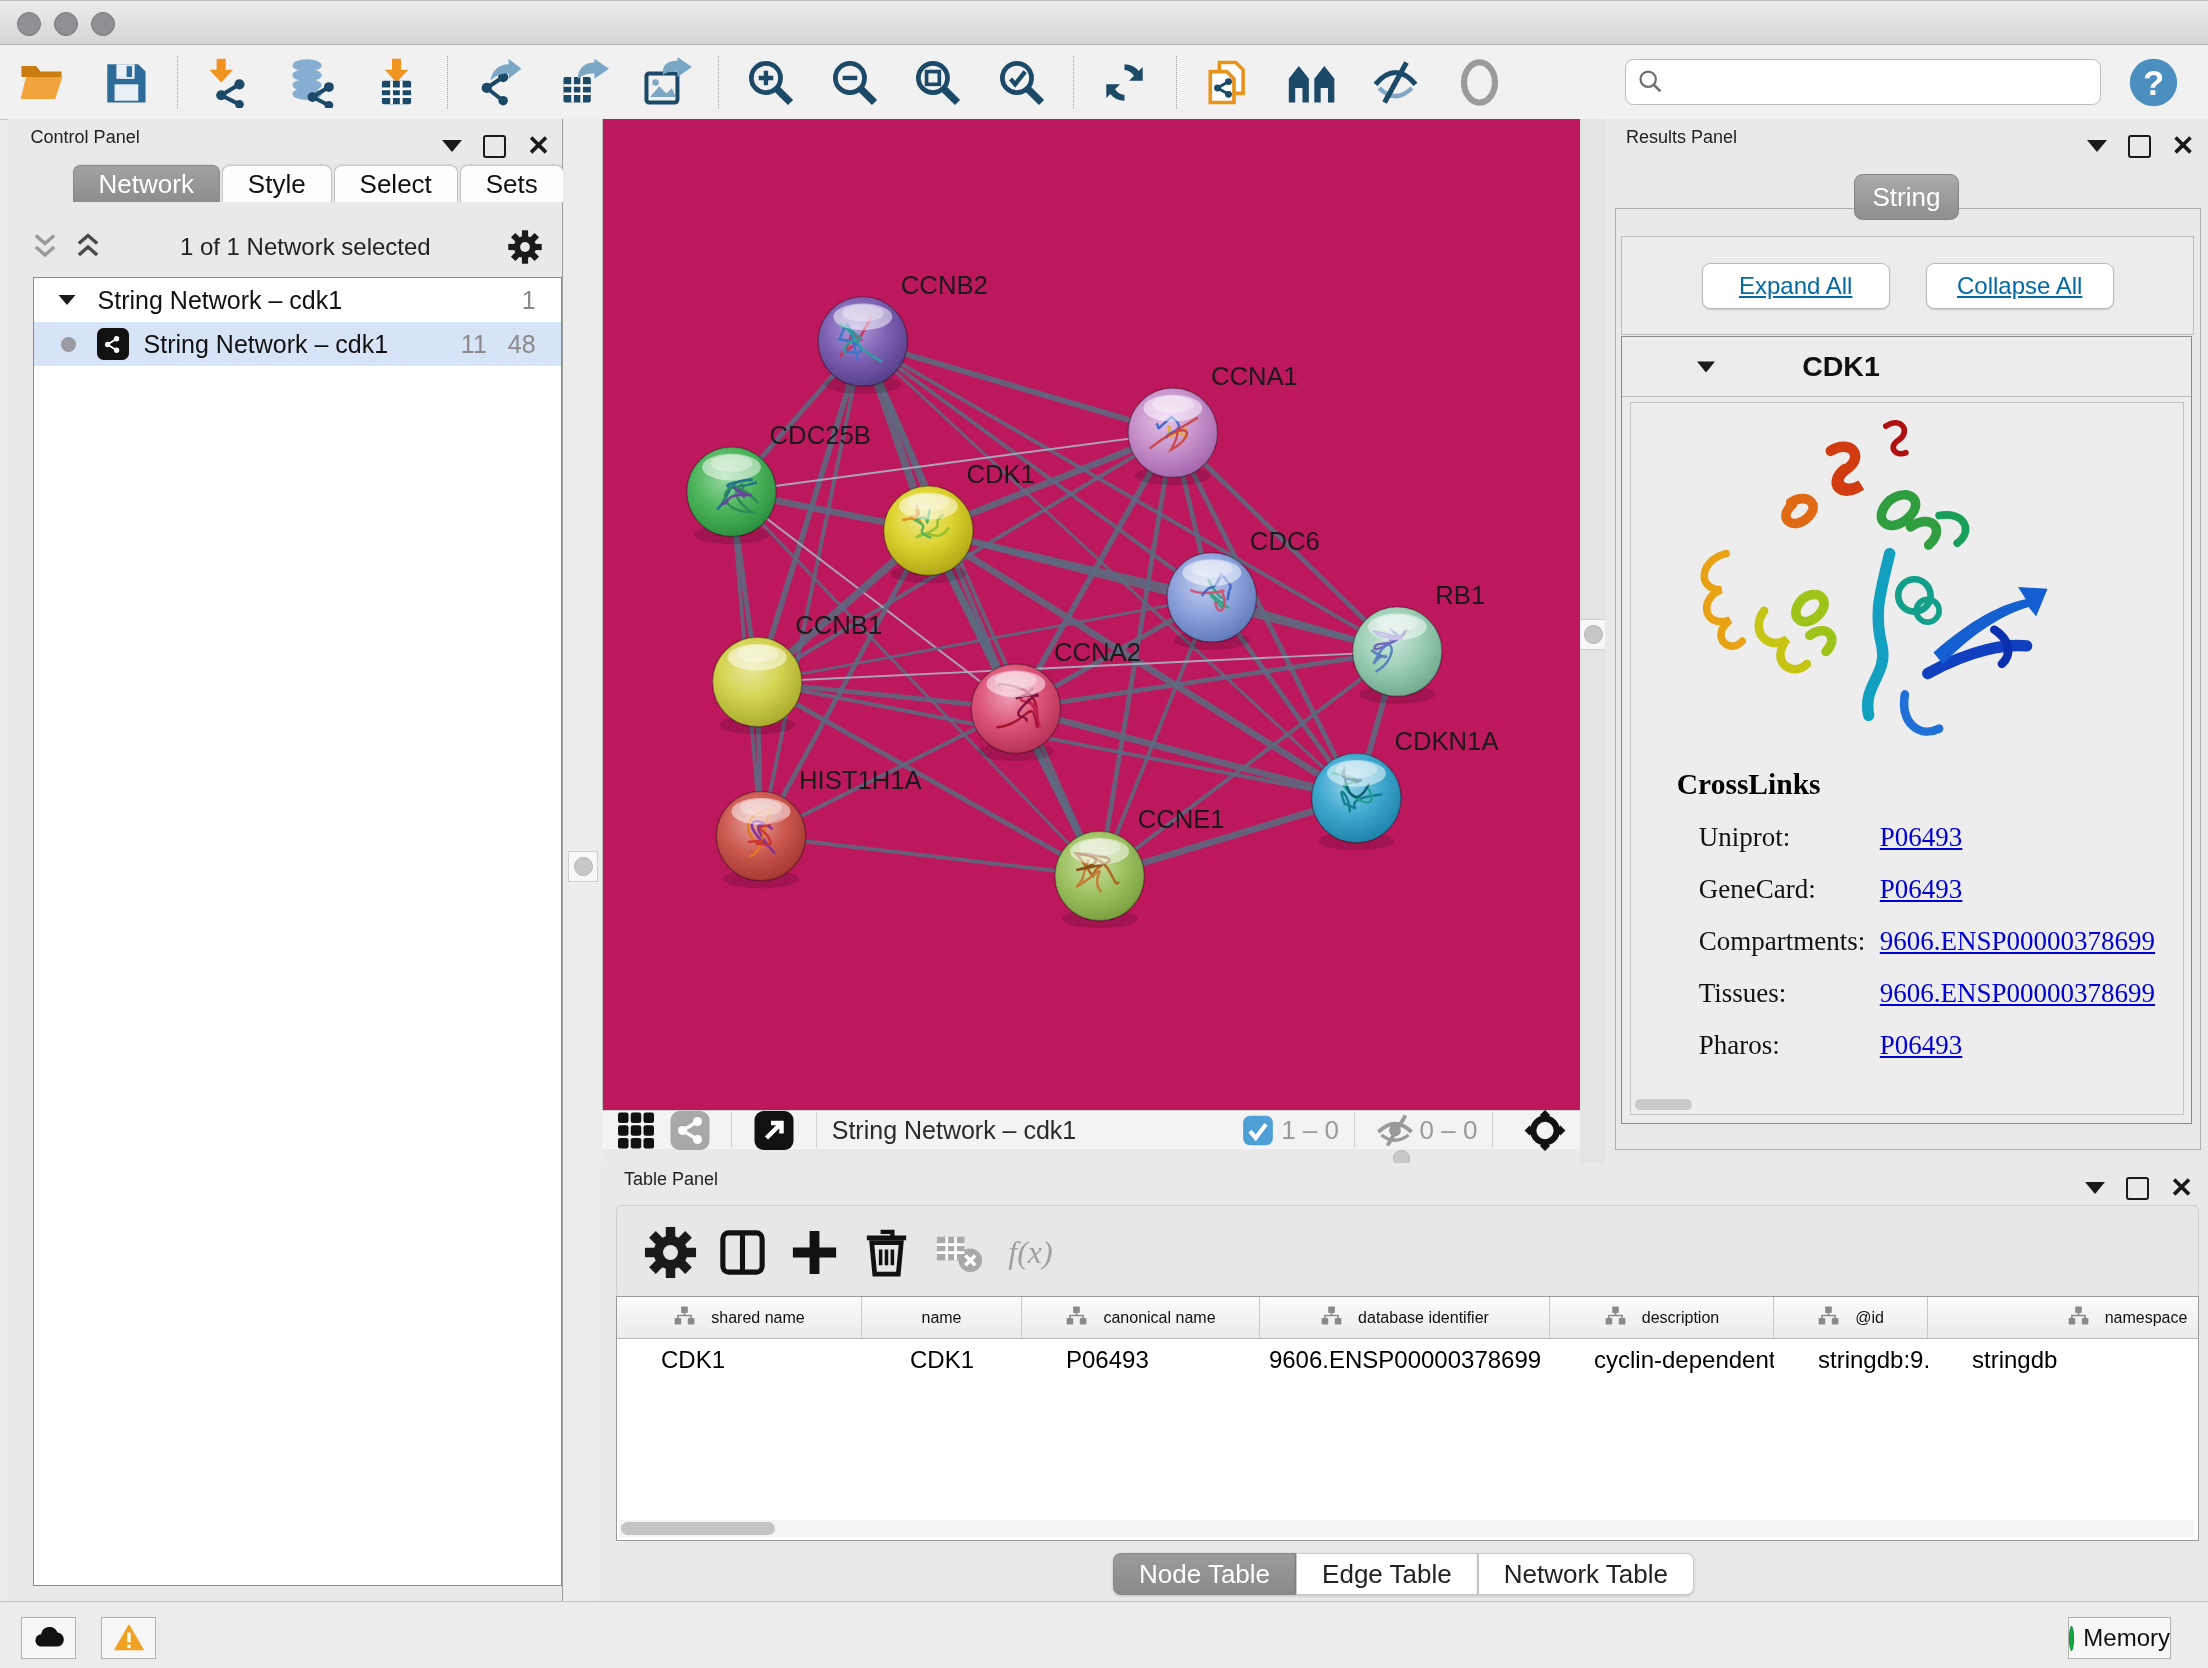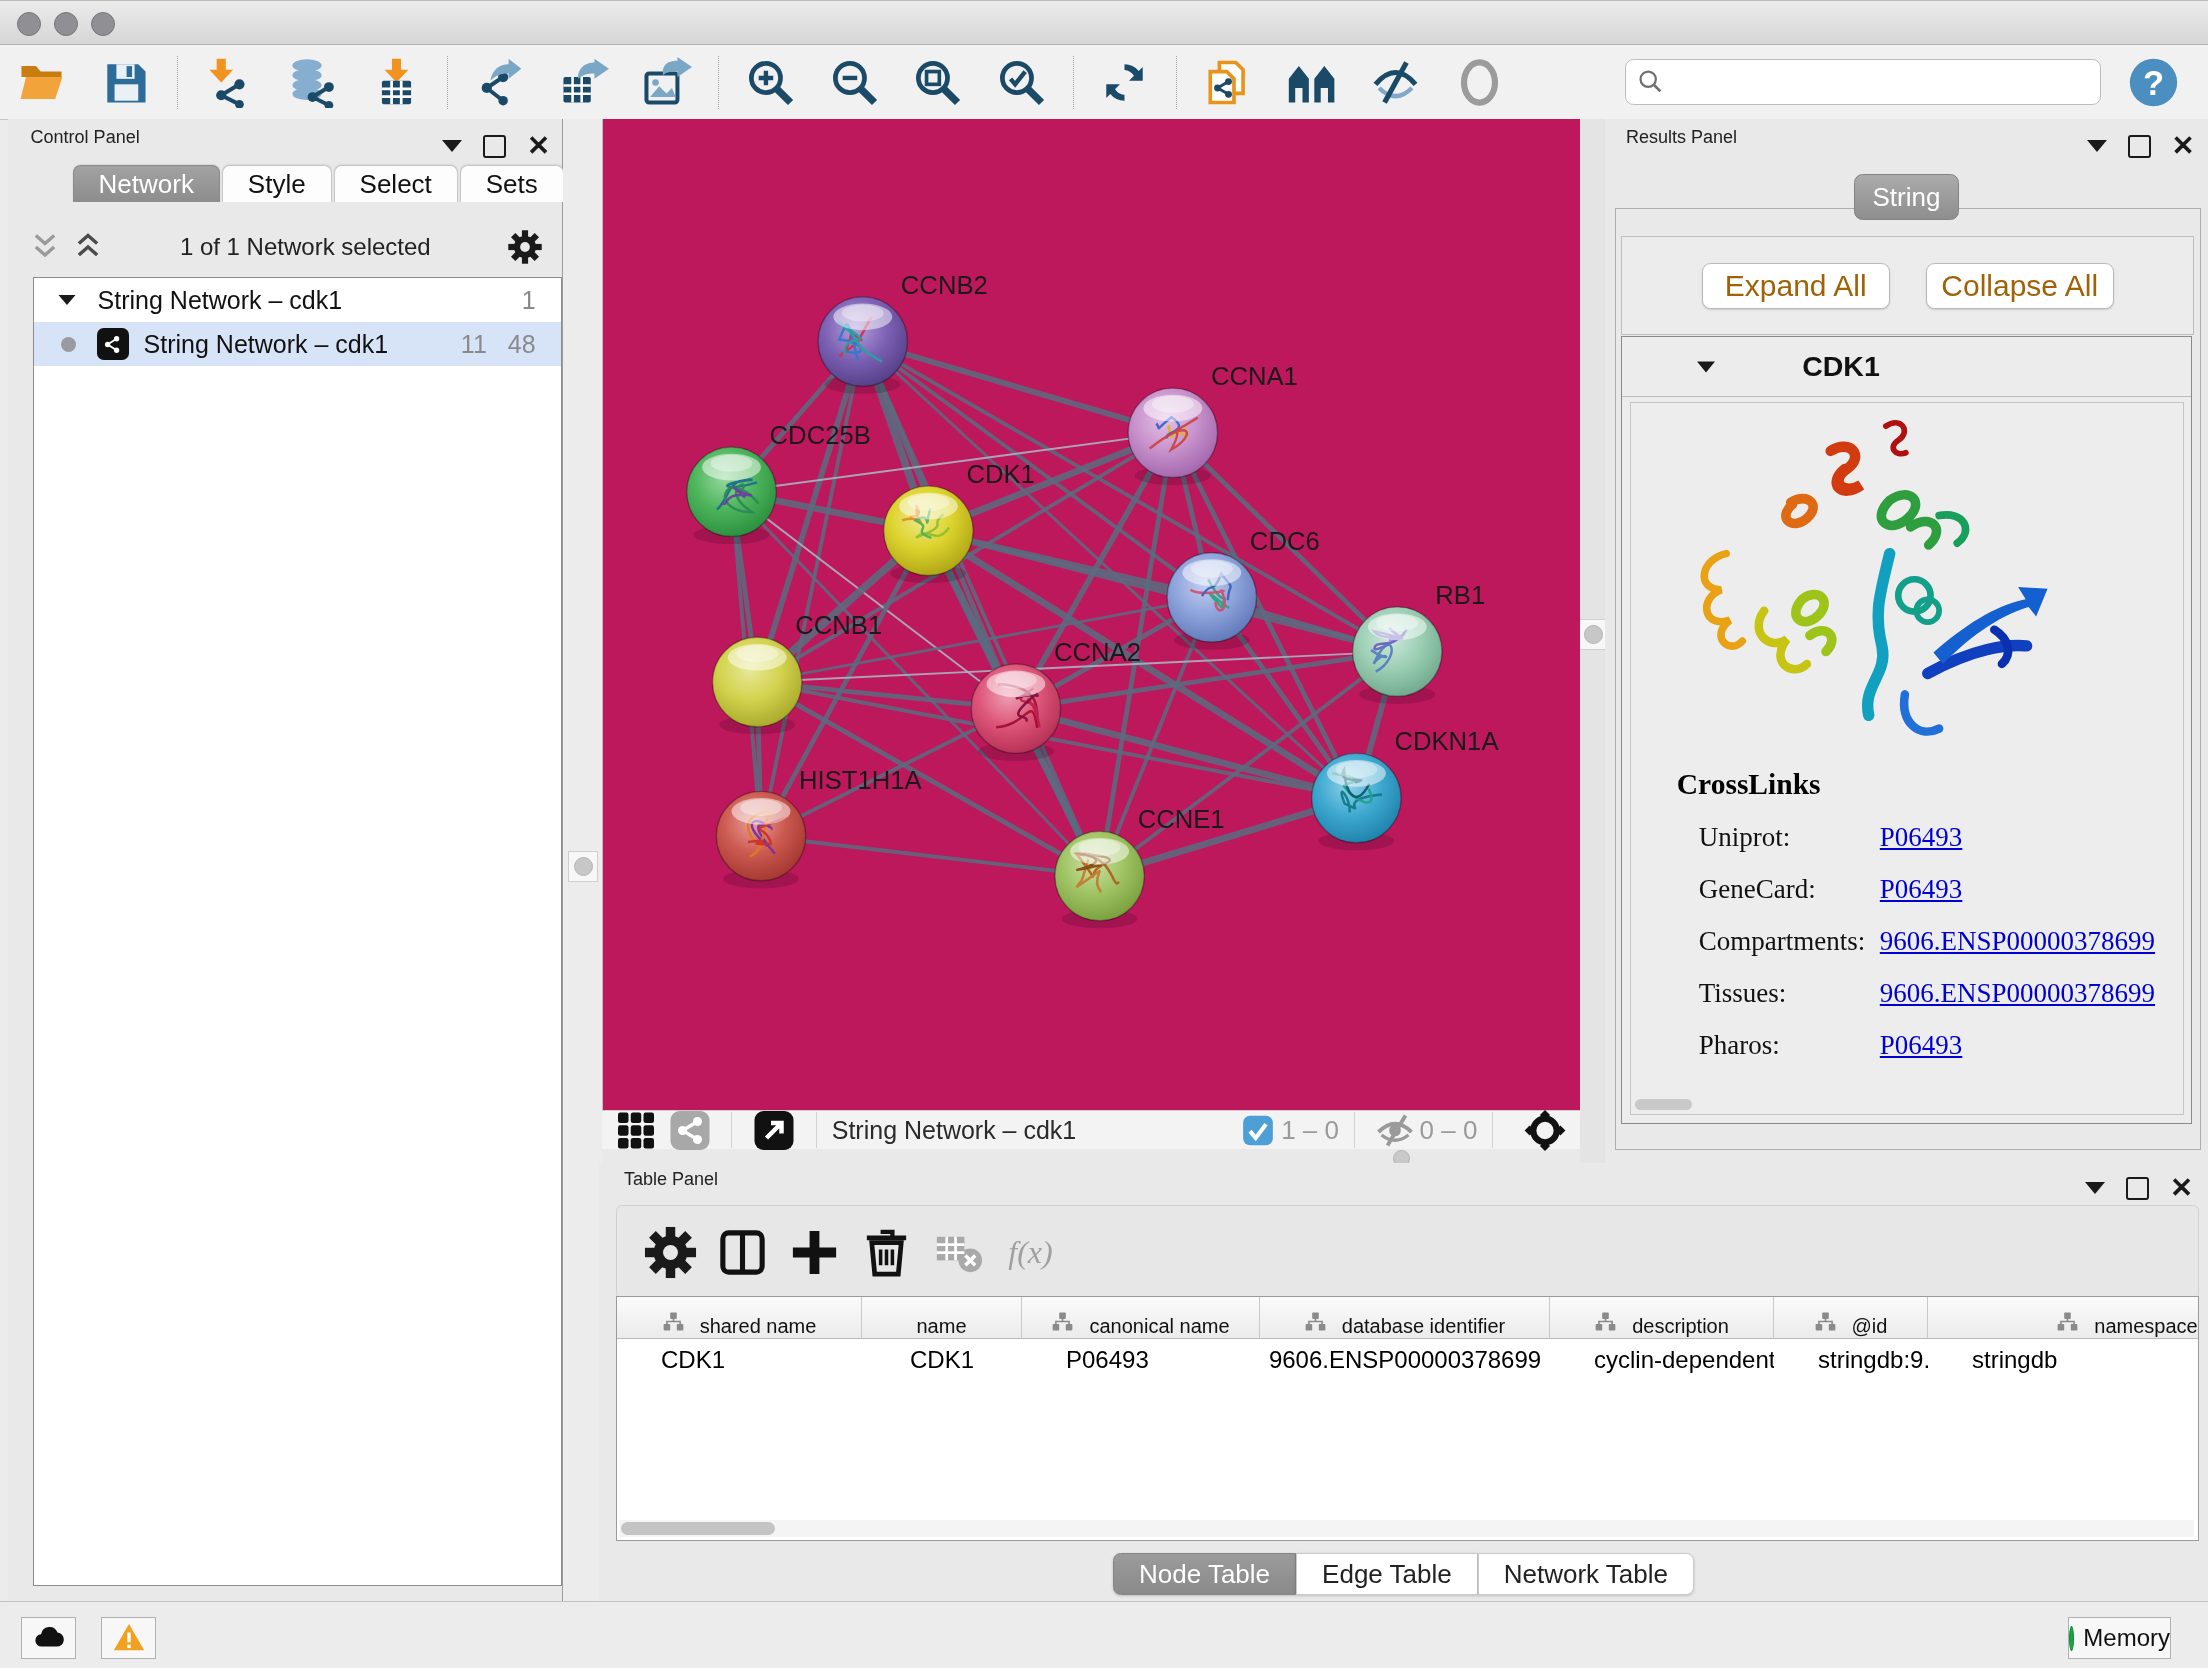--- a/index.html
+++ b/index.html
@@ -64,22 +64,22 @@
   
   .results-panel{position:absolute;left:1605px;top:118px;width:603px;height:1044px;background:#e9e9e9;}
   .string-tab{position:absolute;left:249px;top:55px;width:103px;height:44px;z-index:3;
     background:linear-gradient(#ababab,#8e8e8e);border:1px solid #828282;border-radius:8.6px;
     color:#fff;font-size:26px;display:flex;align-items:center;justify-content:center;}
   .res-outer{position:absolute;left:9.5px;top:89px;width:584px;height:940px;background:#e9e9e9;
     border:1px solid #aeaeae;}
   .res-btnbox{position:absolute;left:5.7px;top:27px;width:571px;height:97px;background:#ececec;
     border:1px solid #bdbdbd;display:flex;align-items:center;justify-content:center;gap:36px;}
   .res-btn{min-width:186px;height:44px;background:#fff;border:1px solid #b9b9b9;border-radius:8.6px;
-    font-size:30px;color:#a16207;display:flex;align-items:center;justify-content:center;
-    box-shadow:0 1px 1.9px rgba(0,0,0,.15);}
+    font-size:24px;color:#0369a1;display:flex;align-items:center;justify-content:center;
+    box-shadow:0 1px 1.9px rgba(0,0,0,.15);text-decoration:underline;}
   .gene-box{position:absolute;left:5.7px;top:127px;width:571px;height:788px;background:#ececec;
     border:1.9px solid #8a8a8a;box-sizing:border-box;}
   .gene-head{height:59px;display:flex;align-items:center;border-bottom:1px solid #bbb;}
   .gene-name{font-size:28.5px;font-weight:bold;color:#111;margin-left:86px;}
   .gene-inner{position:absolute;left:7.6px;top:65px;width:552px;height:711px;background:#ededed;
     border:1px solid #c5c5c5;}
   .gene-desc{font-size:26px;color:#1a1a1a;padding:17px 0 0 34px;}
   .xl-title{font-family:"Liberation Serif",serif;font-size:29.5px;font-weight:bold;color:#000;
     margin:7.6px 0 0 46px;}
   .xl-row{display:flex;font-family:"Liberation Serif",serif;font-size:27px;margin:21px 0 0 68px;}
@@ -88,21 +88,21 @@
   .mini-scroll{position:absolute;left:3.8px;bottom:3.8px;width:57px;height:11.4px;background:#c9c9c9;border-radius:5.7px;}
   
   .table-panel{position:absolute;left:599px;top:1162px;width:1609px;height:438px;background:#e9e9e9;}
   .tp-toolbar{position:absolute;left:17px;top:42px;width:1583px;height:94px;background:#e7e7e7;
     border:1px solid #d0d0d0;border-radius:5.7px;display:flex;align-items:center;padding-left:17px;box-sizing:border-box;}
   .tp-ico{width:55px;height:55px;margin:0 8.6px;display:flex;align-items:center;justify-content:center;}
   .fx{font-family:"Liberation Serif",serif;font-style:italic;font-size:32px;color:#a0a0a0;margin-left:13.3px;}
   .grid-table{position:absolute;left:17px;top:133px;width:1583px;height:245px;background:#fff;
     border:1px solid #9a9a9a;overflow:hidden;box-sizing:border-box;}
   .thead{display:flex;height:41px;background:linear-gradient(#fbfbfb,#ebebeb);border-bottom:1px solid #b9b9b9;}
-  .th{display:flex;align-items:flex-end;justify-content:center;font-size:20px;color:#111;
+  .th{display:flex;align-items:center;justify-content:center;font-size:16px;color:#111;
     border-right:1px solid #c9c9c9;box-sizing:border-box;gap:15px;flex:none;overflow:hidden;}
   .trow{display:flex;height:41px;}
   .td{font-size:24px;color:#000;display:flex;align-items:center;box-sizing:border-box;flex:none;
     overflow:hidden;white-space:nowrap;}
   .hscroll{position:absolute;left:1.9px;bottom:2.9px;width:1575px;height:17px;background:#f4f4f4;}
   .hthumb{position:absolute;left:1.9px;top:1.9px;width:154px;height:13.3px;background:#c4c4c4;border-radius:7.6px;}
   .btabs{position:absolute;left:0;width:100%;top:390px;display:flex;justify-content:center;}
   .btab{height:40px;padding:0 25px;display:flex;align-items:center;font-size:26px;color:#222;
     background:#fff;border:1px solid #cacaca;box-shadow:0 1px 2.9px rgba(0,0,0,.18);}
   .btab.first{border-radius:7.6px 0 0 7.6px;}

